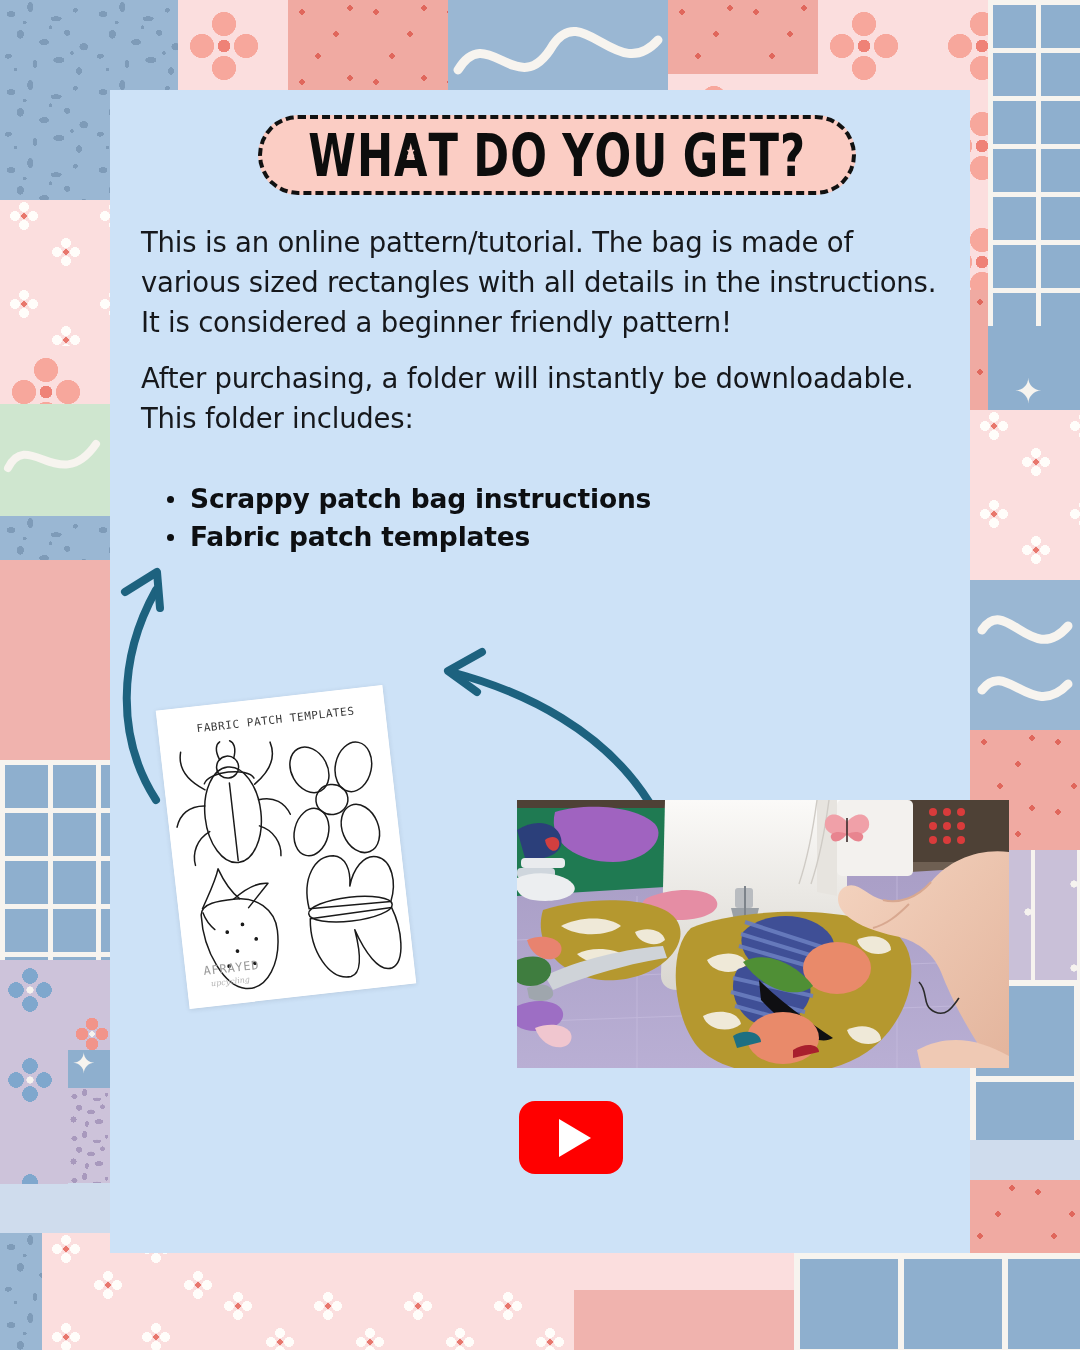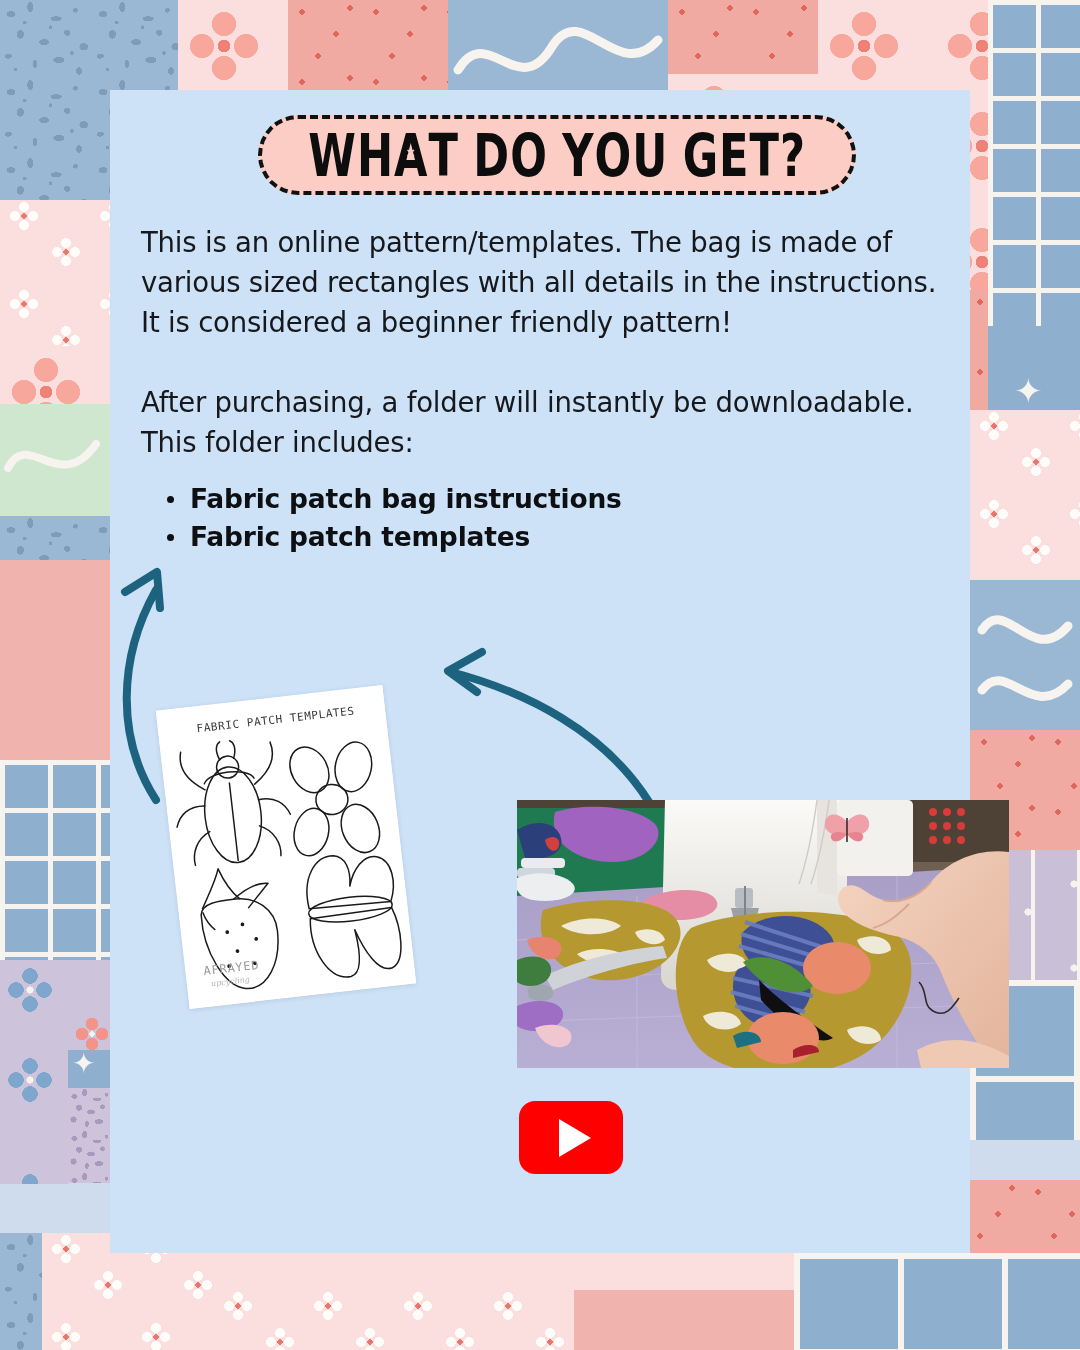--- a/index.html
+++ b/index.html
@@ -201,21 +201,21 @@
     left: 141px; top: 222px;
     width: 800px;
   }
   .para {
     font-family: "DejaVu Sans", sans-serif;
     font-size: 27.5px;
     line-height: 40px;
     color: #16181c;
     letter-spacing: -0.2px;
   }
-  .para + .para { margin-top: 40px; }
+  .para + .para { margin-top: 16px; }
 
   #bullets {
     position: absolute;
     left: 163px; top: 480px;
     width: 790px;
     font-family: "DejaVu Sans", sans-serif;
     font-weight: bold;
     font-size: 26.5px;
     line-height: 38px;
     color: #0d0f12;
@@ -365,27 +365,27 @@
         <span class="tl">U</span>
         <span style="display: inline-block; width: 15px;"></span>
         <span class="tl">G</span>
         <span class="tl">E</span>
         <span class="tl">T</span>
         <span class="tl">?</span>
       </div>
   </div>
 
   <div id="copy">
-    <p class="para">This is an online pattern/templates. The bag is made of various sized rectangles with all details in the instructions. It is considered a beginner friendly pattern!</p>
+    <p class="para">This is an online pattern/tutorial. The bag is made of various sized rectangles with all details in the instructions. It is considered a beginner friendly pattern!</p>
     <p class="para">After purchasing, a folder will instantly be downloadable. This folder includes:</p>
   </div>
 
   <div id="bullets">
     <ul>
-      <li>Fabric patch bag instructions</li>
+      <li>Scrappy patch bag instructions</li>
       <li>Fabric patch templates</li>
     </ul>
   </div>
 
   <svg class="arrow-svg" style="left:108px;top:548px;width:140px;height:260px;" viewBox="0 0 140 260">
     <path d="M48,252 C8,190 10,110 48,42" stroke="#1d627f" stroke-width="8" fill="none" stroke-linecap="round"></path>
     <path d="M17,44 L49,24 L52,60" stroke="#1d627f" stroke-width="8" fill="none" stroke-linecap="round" stroke-linejoin="round"></path>
   </svg>
 
   <svg class="arrow-svg" style="left:437px;top:640px;width:250px;height:175px;" viewBox="0 0 250 175">

